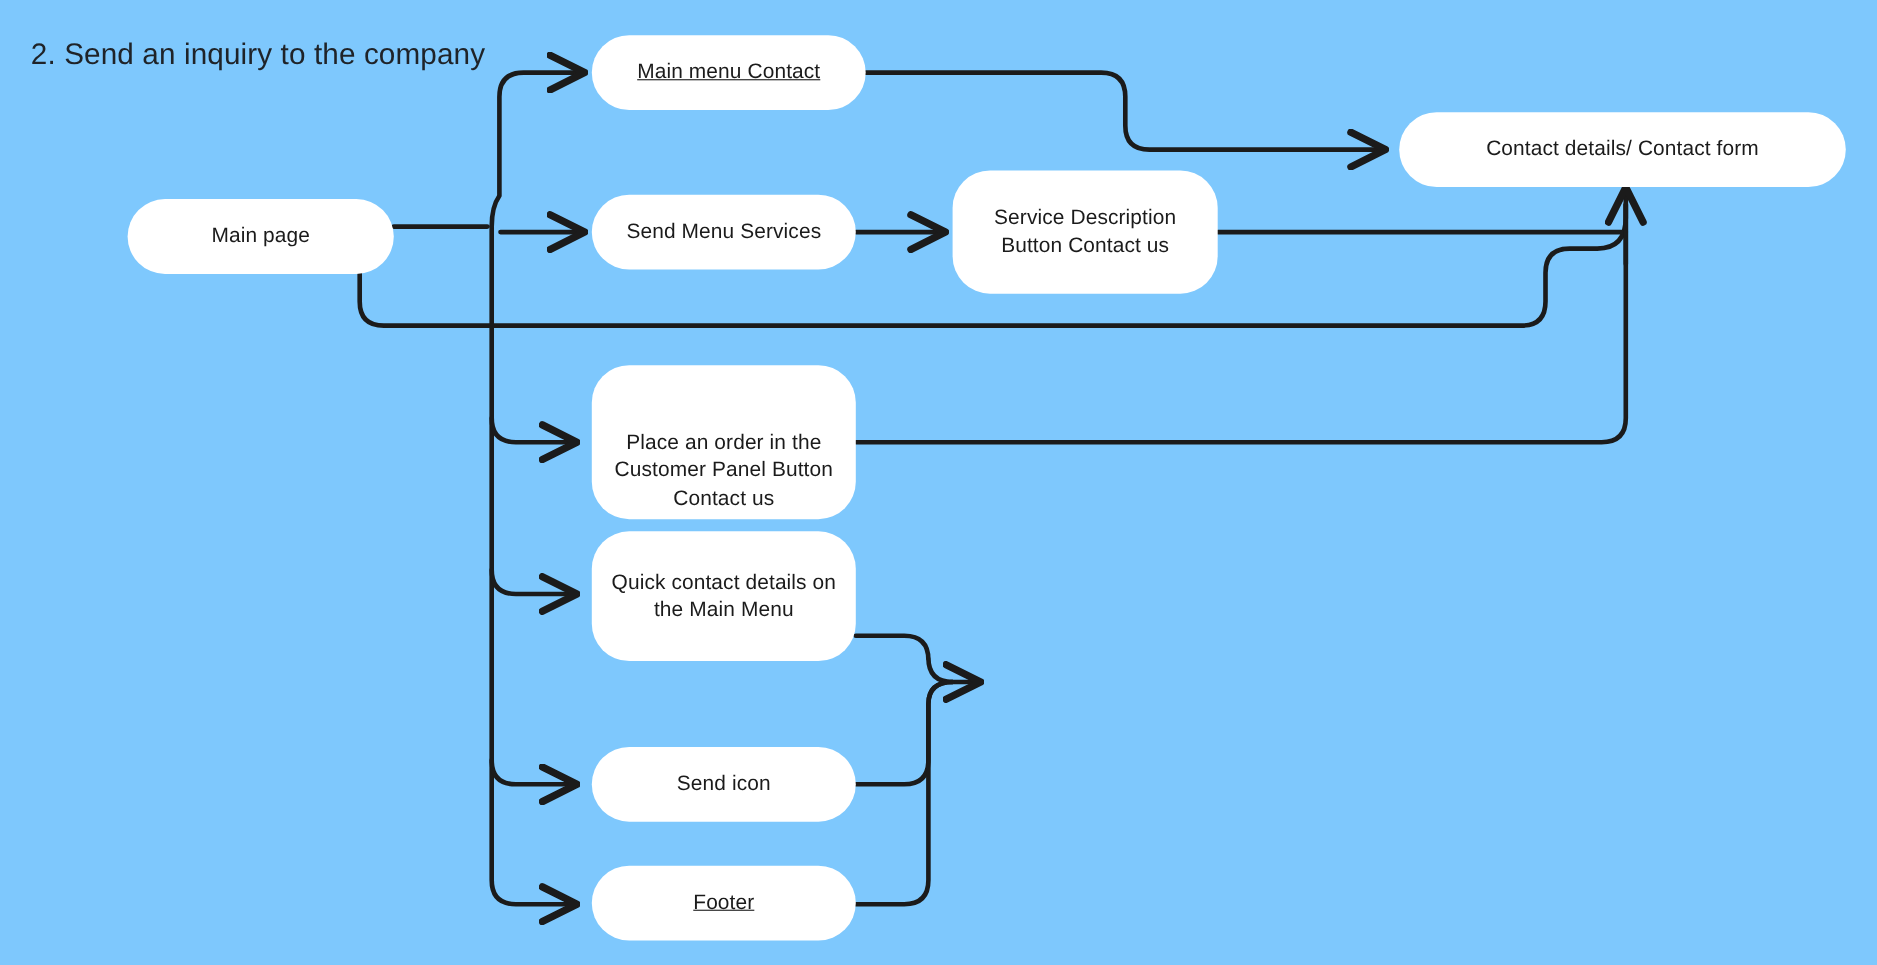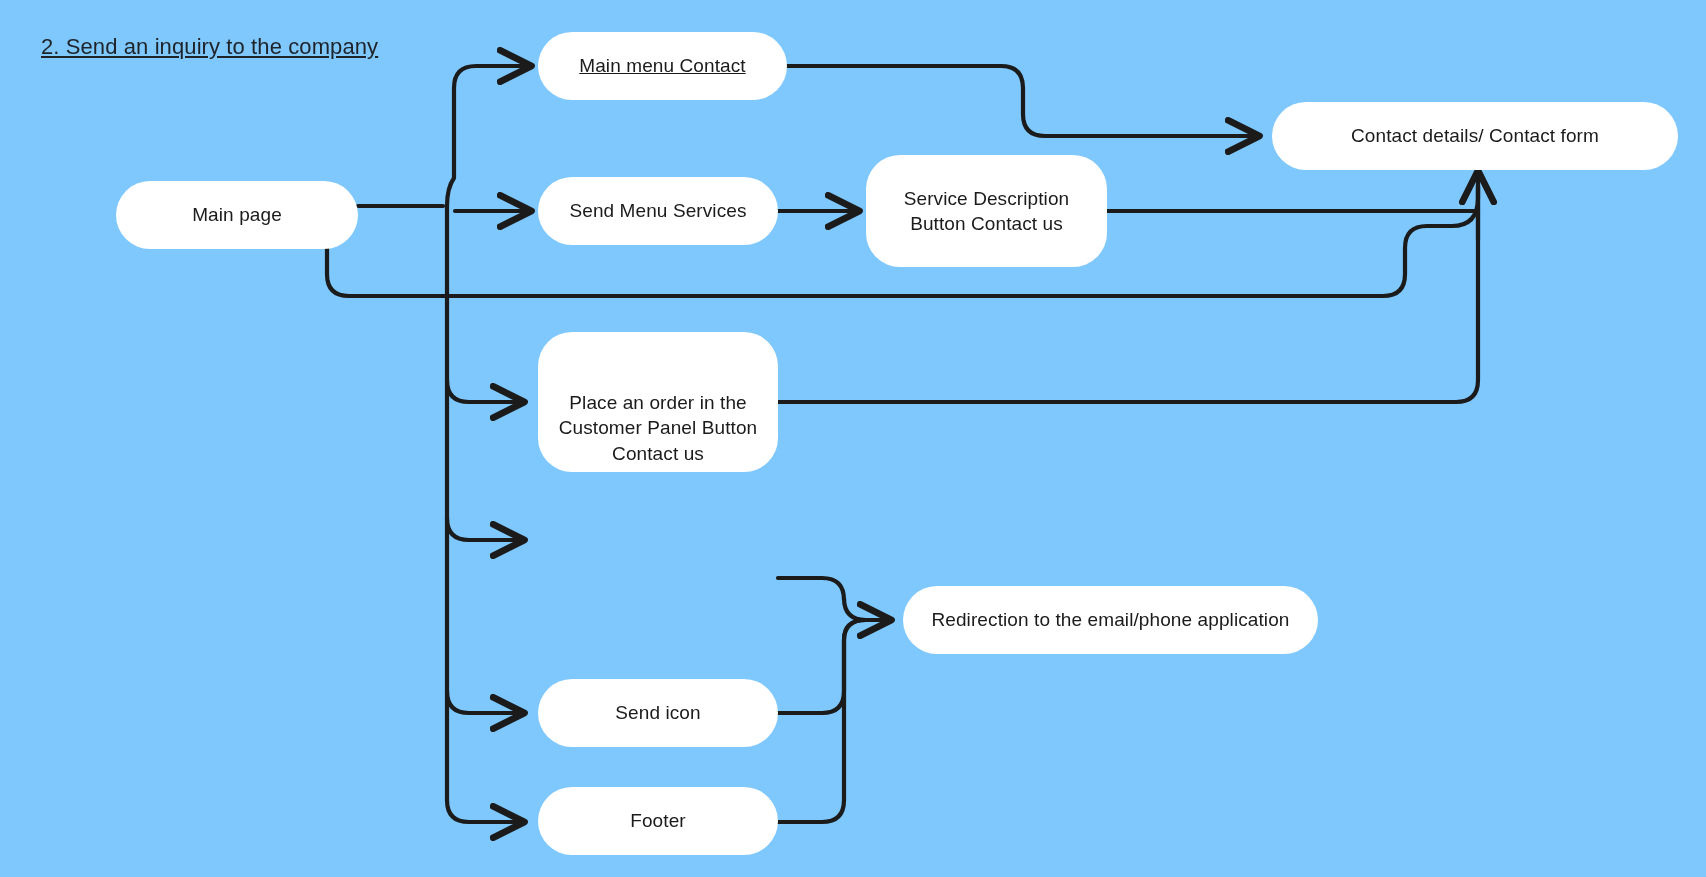--- a/index.html
+++ b/index.html
@@ -19,26 +19,25 @@
     color:#1b1b1b;
     font-size:19px;
     line-height:1.33;
     padding:6px 14px;
     box-sizing:border-box;
     letter-spacing:.1px;
   }
   .node span{display:block;}
   #title{
     position:absolute;
-    left:41px;top:34px;
-    font-size:22px;
+    left:28px;top:34px;
+    font-size:27px;
     color:#1f2328;
     letter-spacing:.1px;
     white-space:nowrap;
-    text-decoration:underline;
   }
 </style>
 </head>
 <body>
 
 <div id="stage">
 
   <div id="title">2. Send an inquiry to the company</div>
 
   <svg id="wires" viewBox="0 0 1706 877" xmlns="http://www.w3.org/2000/svg">
@@ -98,30 +97,30 @@
   </div>
 
   <div class="node" style="left:866px;top:155px;width:241px;height:112px;">
     <span>Service Description Button Contact us</span>
   </div>
 
   <div class="node" style="left:538px;top:332px;width:240px;height:140px;align-items:flex-end;">
     <span>Place an order in the Customer Panel Button Contact us</span>
   </div>
 
+  <div class="node" style="left:538px;top:483px;width:240px;height:118px;">
+    <span>Quick contact details on the Main Menu</span>
+  </div>
 
   <div class="node" style="left:538px;top:679px;width:240px;height:68px;">
     <span>Send icon</span>
   </div>
 
-  <div class="node" style="left:538px;top:787px;width:240px;height:68px;">
+  <div class="node" style="left:538px;top:787px;width:240px;height:68px;text-decoration:underline;">
     <span>Footer</span>
   </div>
 
   <div class="node" style="left:1272px;top:102px;width:406px;height:68px;">
     <span>Contact details/ Contact form</span>
   </div>
 
-  <div class="node" style="left:903px;top:586px;width:415px;height:68px;">
-    <span>Redirection to the email/phone application</span>
-  </div>
 
 </div>
 
 </body></html>

